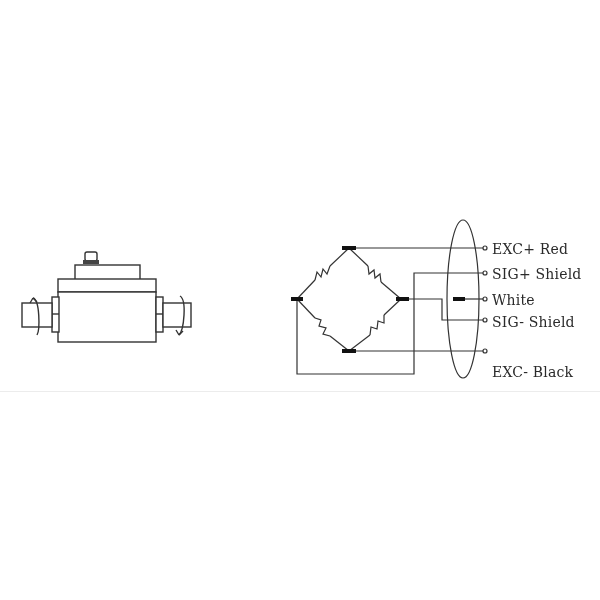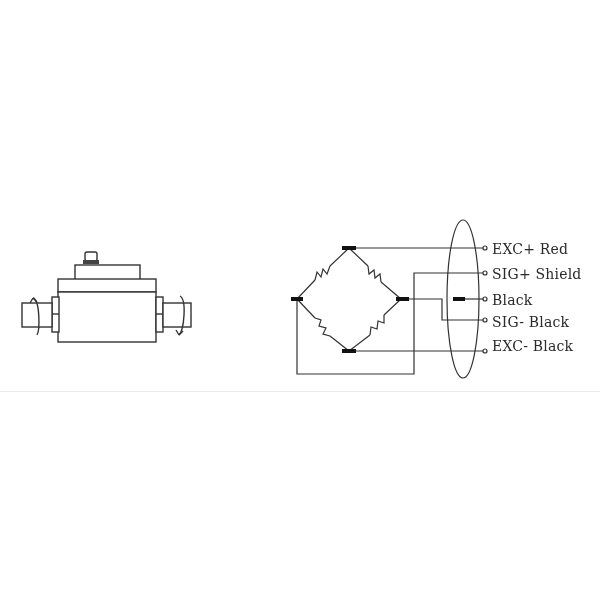--- a/index.html
+++ b/index.html
@@ -73,18 +73,18 @@
       <circle cx="485" cy="248" r="2" fill="#fff"></circle>
       <circle cx="485" cy="273" r="2" fill="#fff"></circle>
       <circle cx="485" cy="299" r="2" fill="#fff"></circle>
       <circle cx="485" cy="320" r="2" fill="#fff"></circle>
       <circle cx="485" cy="351" r="2" fill="#fff"></circle>
     </g>
   </svg>
 
   <span class="lbl" style="left:492px; top:242px;">EXC+ Red</span>
   <span class="lbl" style="left:492px; top:267px;">SIG+ Shield</span>
-  <span class="lbl" style="left:492px; top:293px;">Black</span>
-  <span class="lbl" style="left:492px; top:315px;">SIG- Black</span>
-  <span class="lbl" style="left:492px; top:339px;">EXC- Black</span>
+  <span class="lbl" style="left:492px; top:293px;">White</span>
+  <span class="lbl" style="left:492px; top:315px;">SIG- Shield</span>
+  <span class="lbl" style="left:492px; top:365px;">EXC- Black</span>
 
   <div class="divider"></div>
 </div>
 
 </body></html>

